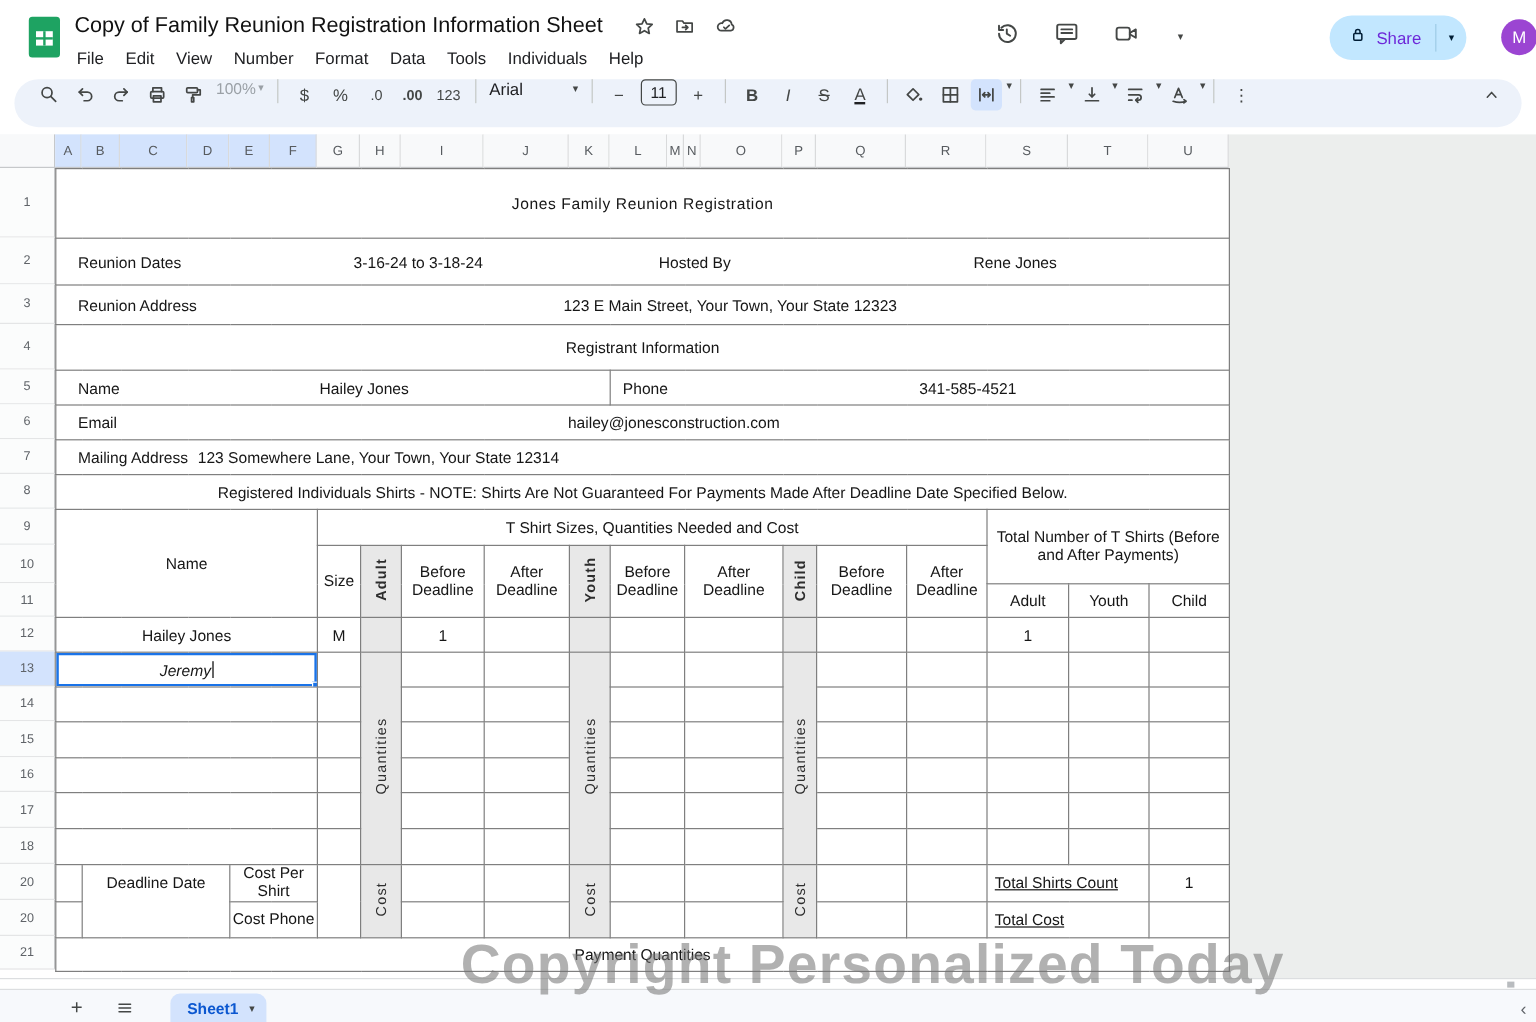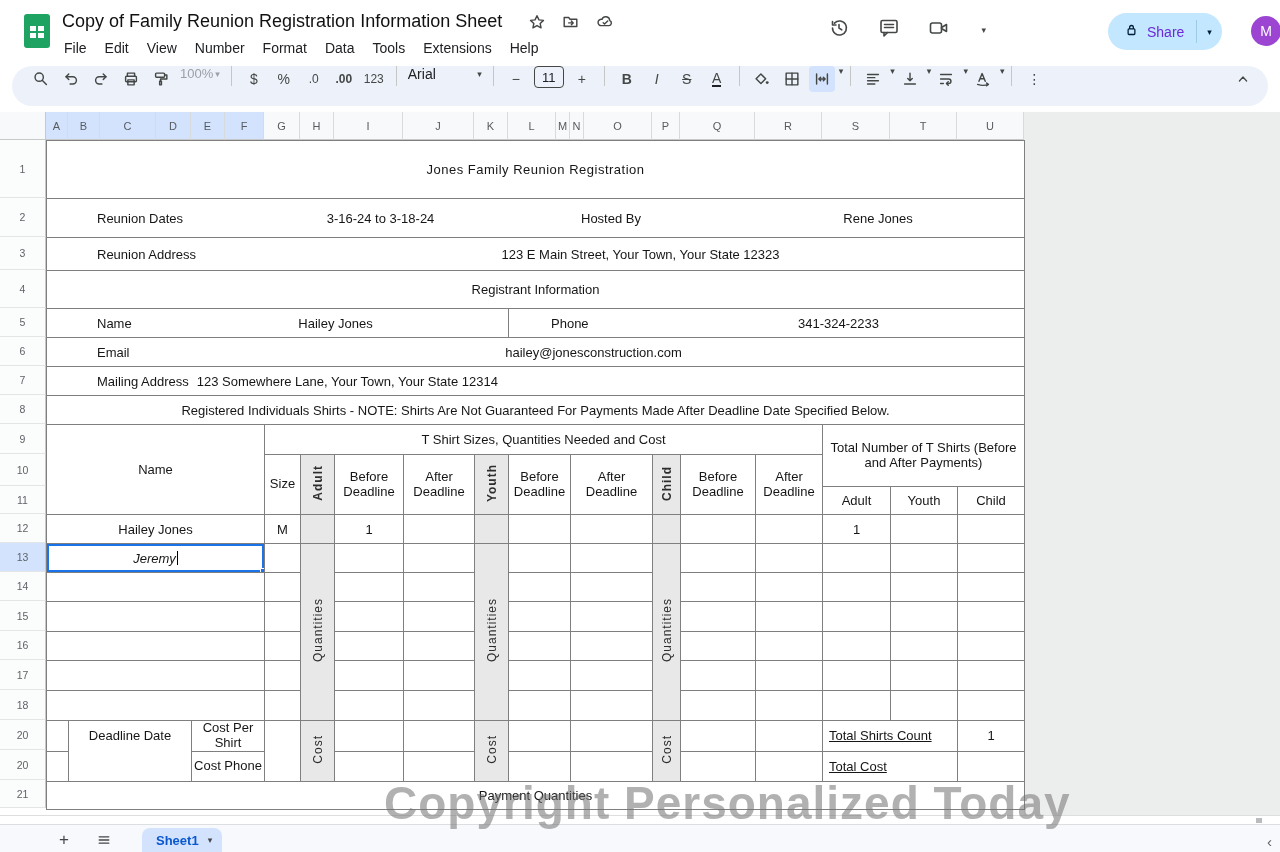--- a/index.html
+++ b/index.html
@@ -52,21 +52,21 @@
     font-size:11px; color:#575b5f; display:flex; align-items:center; justify-content:center; }
   .ch.sel, .rh.sel { background:#d3e3fd; }
   #rowheads { position:absolute; left:0; top:28px; width:46px; }
   .rh { width:46px; background:#fbfcfc; border-right:1px solid #c6c8ca; border-bottom:1px solid #e4e5e6;
     font-size:10.5px; color:#5f6368; display:flex; align-items:center; justify-content:center; }
 
   
   #formtable { position:absolute; left:46px; top:28px; border-collapse:collapse; table-layout:fixed; width:978px; }
   #formtable td { border:1px solid #7f7f7f; font-size:13px; text-align:center; vertical-align:middle;
     color:#161616; padding:0; overflow:hidden; }
-  td.flexcell > div { display:flex; align-items:center; width:100%; height:100%;margin-left:32px; }
+  td.flexcell > div { display:flex; align-items:center; width:100%; height:100%; }
   .lab { text-align:left; padding-left:18px; }
   .fill-c { flex:1; text-align:center; }
   .big-title { font-size:29px; letter-spacing:.5px; }
   .sec-head { font-size:16px; }
   .note { font-size:12.5px; }
   .small { font-size:12.5px; line-height:1.15; }
   .gray { background:#e8e8e8; }
   .vtext span { writing-mode:vertical-rl; transform:rotate(180deg); font-size:12px; color:#2d2d2d; letter-spacing:1px; }
   .vhead span { font-weight:600; }
   td.selcell { position:relative; box-shadow:inset 0 0 0 2px #1a73e8;font-style:italic; }
@@ -114,21 +114,21 @@
         </svg></span>
   </div>
   <div id="menubar">
     <span class="mi">File</span>
     <span class="mi">Edit</span>
     <span class="mi">View</span>
     <span class="mi">Number</span>
     <span class="mi">Format</span>
     <span class="mi">Data</span>
     <span class="mi">Tools</span>
-    <span class="mi">Extensions</span>
+    <span class="mi">Individuals</span>
     <span class="mi">Help</span>
   </div>
   <div id="tb-actions">
     <span><svg class="ic" width="24" height="24" viewBox="0 0 24 24">
           <path d="M5.5 12a7 7 0 1 0 2-4.9M5.5 5.5V9h3.5"></path>
           <path d="M12 8.5V12l2.8 1.8"></path>
         </svg></span>
     <span><svg class="ic" width="24" height="24" viewBox="0 0 24 24">
           <rect x="4" y="4.5" width="16" height="12" rx="1.5"></rect>
           <path d="M7 16.5v3.5l3.5-3.5M7.5 8.5h9M7.5 11.5h9"></path>
@@ -368,21 +368,21 @@
     <tr style="height:29px">
       <td colspan="11" class="flexcell">
             <div>
         <span class="lab" style="width:52px">Name</span>
         <span class="fill-c">Hailey Jones</span>
       </div>
           </td>
       <td colspan="8" class="flexcell">
             <div>
         <span class="lab" style="width:80px;padding-left:10px">Phone</span>
-        <span class="fill-c">341-324-2233</span>
+        <span class="fill-c">341-585-4521</span>
       </div>
           </td>
     </tr>
     <tr style="height:29px">
       <td colspan="19" class="flexcell">
             <div>
         <span class="lab" style="width:52px">Email</span>
         <span class="fill-c">hailey@jonesconstruction.com</span>
       </div>
           </td>

